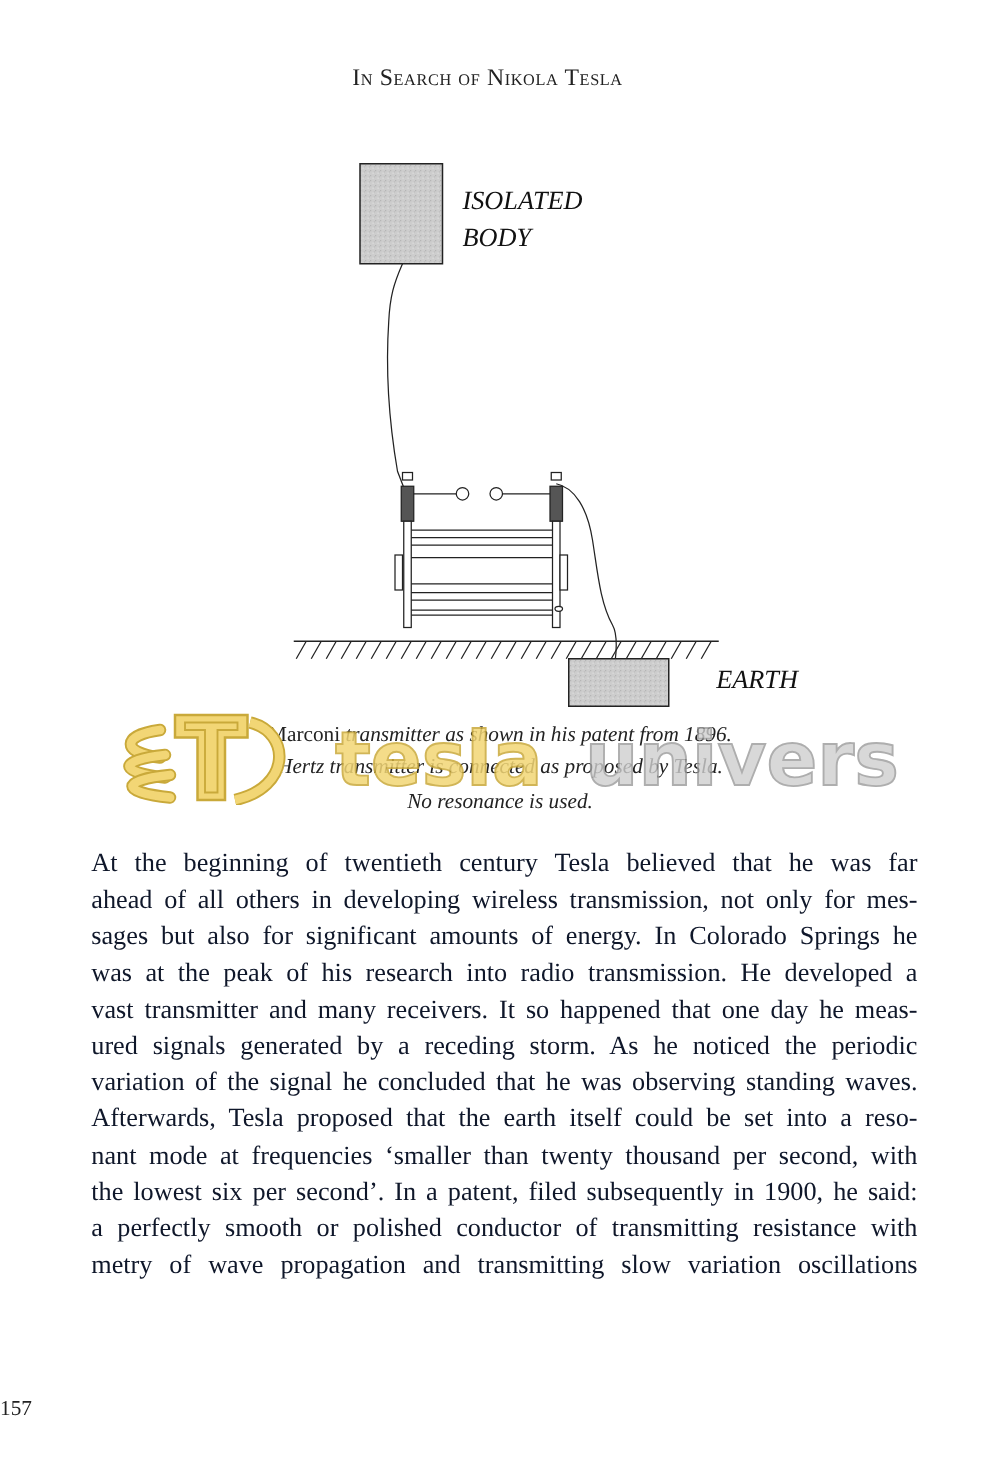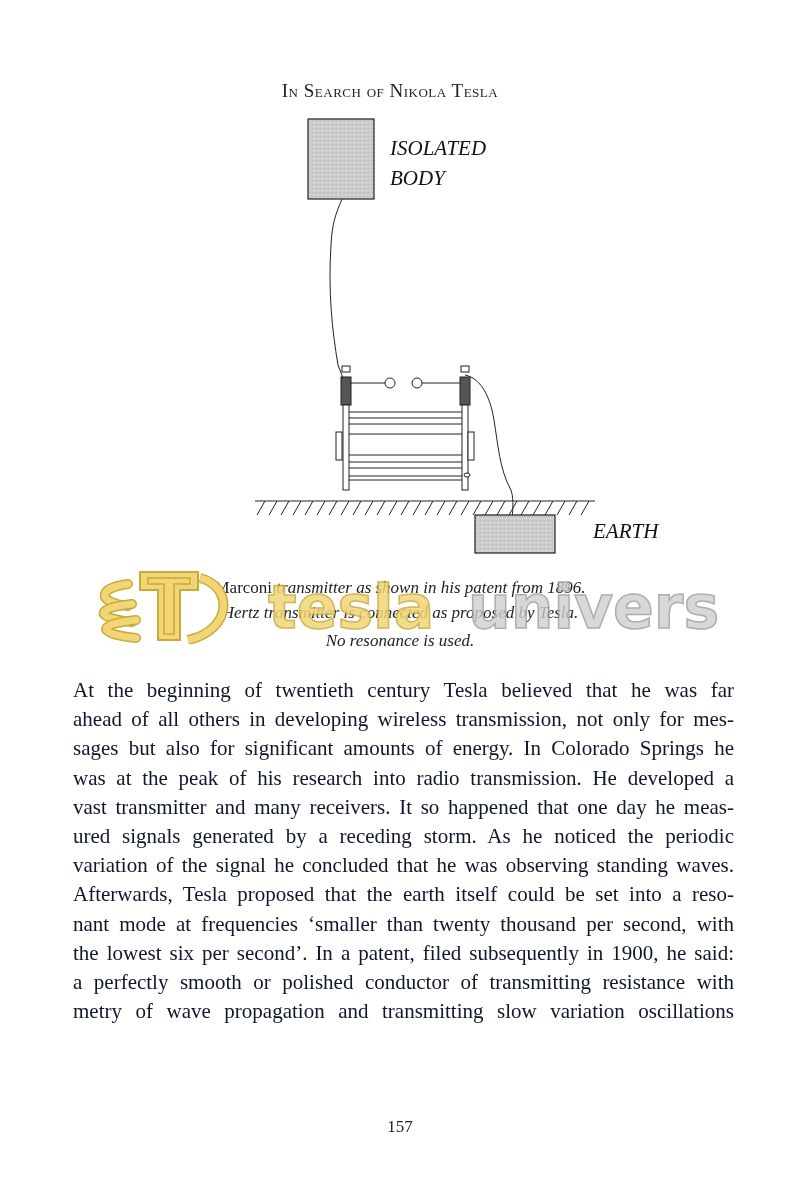--- a/index.html
+++ b/index.html
@@ -1,28 +1,28 @@
 <!DOCTYPE html>
 <html><head>
 <meta charset="utf-8">
 <style>
   html, body { margin:0; padding:0; background:#ffffff; }
   body { width:800px; height:1185px; position:relative; overflow:hidden;
          font-family:"Liberation Serif","DejaVu Serif",serif; color:#1a1a1a; }
   .running-head { position:absolute; top:52px; left:0; width:780px; text-align:center;
-                  font-size:19px; font-variant:small-caps; letter-spacing:0.5px; color:#222;margin-top:28px; }
-  .figure { position:absolute; left:0; top:0; width:756px; height:660px;margin-left:20px; }
+                  font-size:19px; font-variant:small-caps; letter-spacing:0.5px; color:#222; }
+  .figure { position:absolute; left:0; top:12px; width:756px; height:660px; }
   .label { position:absolute; font-style:italic; font-size:21px; color:#111; }
   .caption { position:absolute; left:0; width:800px; text-align:center; font-style:italic;
              font-size:17px; color:#222; }
   .caption .upright { font-style:normal; }
   .body-text { position:absolute; left:73px; top:676px; width:661px; font-size:21px;
                line-height:29.2px; color:#0f172a; }
   .body-text .line { display:block; text-align:justify; text-align-last:justify; white-space:nowrap; }
-  .page-number { position:absolute; top:1117px; left:0; width:800px; text-align:center; font-size:17px; color:#222; }
+  .page-number { position:absolute; top:1117px; left:0; width:800px; text-align:left; font-size:17px; color:#222; }
   .watermark { position:absolute; left:88px; top:568px; width:630px; height:76px; pointer-events:none; }
 </style>
 </head>
 <body>
 
 <div class="running-head">In Search of Nikola Tesla</div>
 
 <div class="figure">
   <svg width="800" height="660" viewBox="0 0 800 660">
     <defs>

